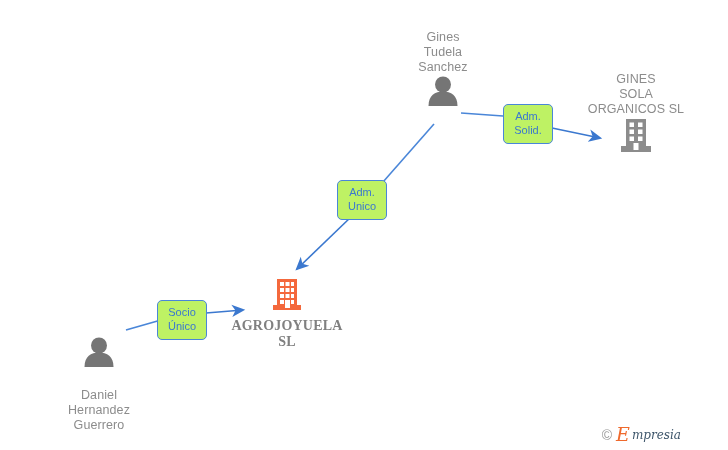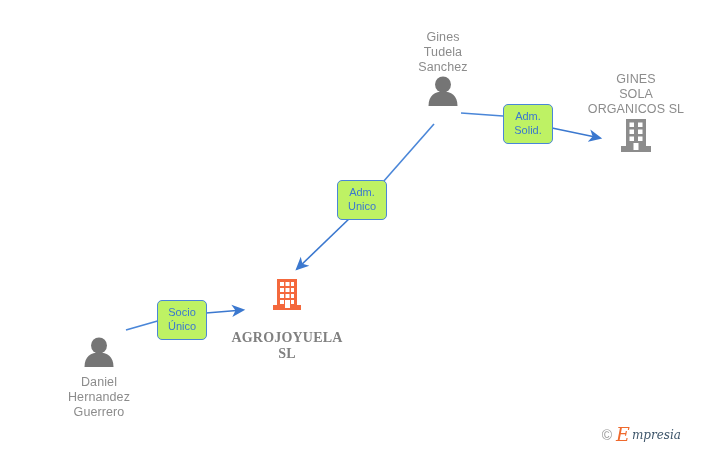--- a/index.html
+++ b/index.html
@@ -157,32 +157,32 @@
         <rect x="14.5" y="10" width="4" height="4" fill="#ffffff"></rect>
         <rect x="20" y="10" width="3" height="4" fill="#ffffff"></rect>
         <rect x="9" y="16" width="4" height="4" fill="#ffffff"></rect>
         <rect x="14.5" y="16" width="4" height="4" fill="#ffffff"></rect>
         <rect x="20" y="16" width="3" height="4" fill="#ffffff"></rect>
         <rect x="9" y="22" width="4" height="4" fill="#ffffff"></rect>
         <rect x="20" y="22" width="3" height="4" fill="#ffffff"></rect>
         <rect x="14" y="22" width="5" height="8" fill="#ffffff"></rect>
       </svg>
     </span>
-    <div class="node-label main" style="margin-top:14px;">AGROJOYUELA
+    <div class="node-label main" style="margin-top:2px;">AGROJOYUELA
 SL</div>
   </div>
 
   <div class="node" style="left:52px; top:336px; width:94px;">
     <span class="icon-wrap">
       <svg width="36" height="32" viewBox="0 0 36 32">
         <circle cx="18" cy="9.5" r="8" fill="#757575"></circle>
         <path d="M3.5,31 C3.5,20.5 10,16.5 18,16.5 C26,16.5 32.5,20.5 32.5,31 Z" fill="#757575"></path>
       </svg>
     </span>
-    <div class="node-label" style="margin-top:3px;">Daniel
+    <div class="node-label" style="margin-top:16px;">Daniel
 Hernandez
 Guerrero</div>
   </div>
 
   <div class="edge-label" style="left:503px; top:104px; width:50px; height:40px;">Adm.
 Solid.</div>
 
   <div class="edge-label" style="left:337px; top:180px; width:50px; height:40px;">Adm.
 Unico</div>
 

